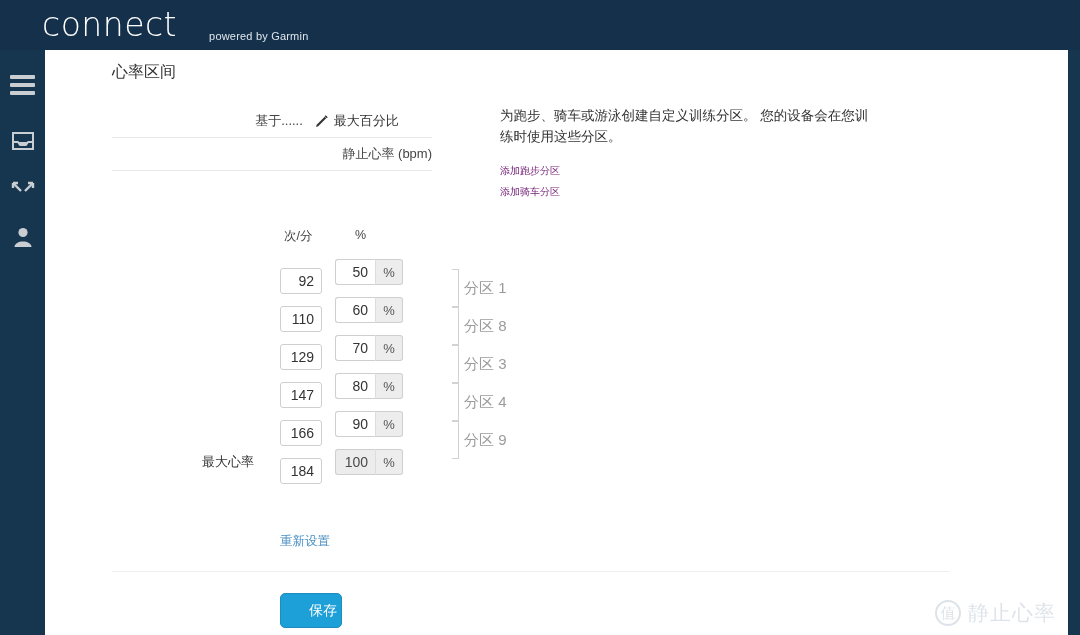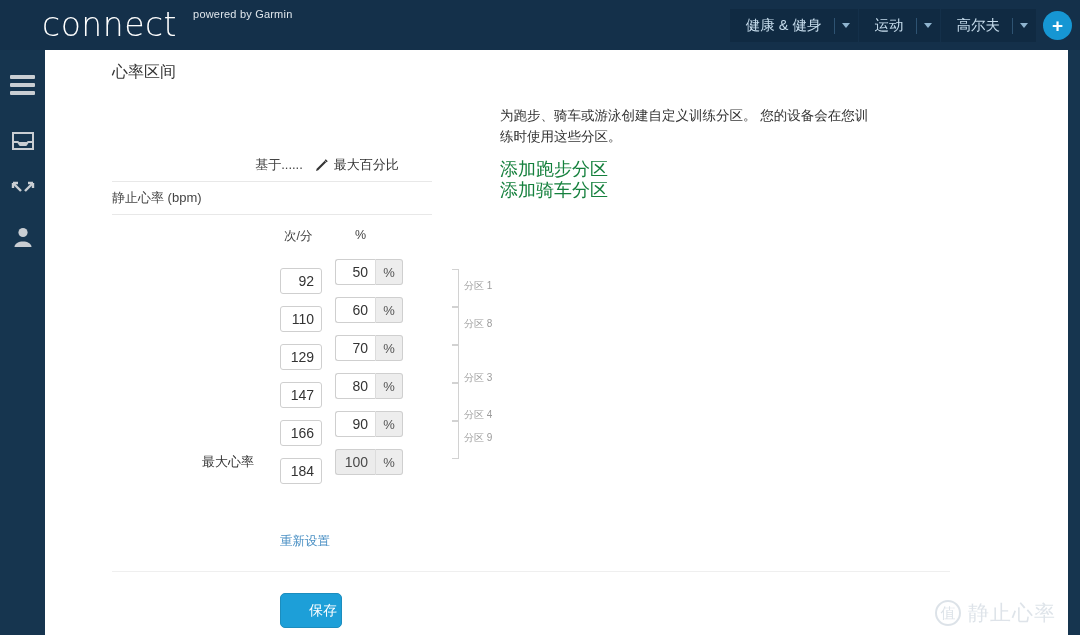--- a/index.html
+++ b/index.html
@@ -10,21 +10,21 @@
     background: #16354f;
     font-family: "Liberation Sans", "DejaVu Sans", sans-serif;
   }
   #app { position: relative; width: 1080px; height: 635px; background: #16354f; }
 
   
   .topbar {
     position: absolute; left: 0; top: 0; width: 1080px; height: 50px;
     background: #14304a;
   }
-  .brand { position: absolute; left: 42px; top: 8px; display: flex; align-items: flex-start; }
+  .brand { position: absolute; left: 42px; top: 8px; display: flex; align-items: flex-end; gap: 16px; }
   .brand-logo {
     font-size: 33px; letter-spacing: .5px; color: #ffffff;
     font-family: "DejaVu Sans", sans-serif; font-weight: 300;
     line-height: 34px;
   }
   .brand-sub { margin-left: 16px; font-size: 11px; color: #dfe6ec; letter-spacing: .2px; }
 
   .nav { position: absolute; right: 8px; top: 9px; display: flex; align-items: stretch; height: 33px; }
   .nav-item {
     position: relative; display: flex; align-items: center;
@@ -65,29 +65,29 @@
 
   .page-title {
     position: absolute; left: 67px; top: 12px; font-size: 16px; color: #333;
   }
 
   
   .form-col { position: absolute; left: 67px; top: 55px; width: 320px; }
 
   .lrow {
     height: 33px; border-bottom: 1px solid #e8e8e8;
-    display: flex; align-items: center; 
+    display: flex; align-items: center; justify-content: flex-end;
     padding-right: 0px;
   }
   .lrow:first-child { border-bottom: 1px solid #e8e8e8; }
   .lrow-label { font-size: 13px; color: #444; }
   .lrow-right { display: flex; align-items: center; margin-left: 12px; }
   .pencil { margin-right: 6px; display: inline-flex; }
   .lrow-value { font-size: 13px; color: #333; }
-  .lrow.basedon { justify-content: center; padding-left: 110px; margin-top: 44px; }
+  .lrow.basedon { justify-content: center; padding-left: 110px; }
 
   
   .col-heads { position: absolute; left: 67px; top: 178px; width: 340px; height: 20px; }
   .ch-bpm { position: absolute; left: 172px; font-size: 12.5px; color: #444; }
   .ch-pct { position: absolute; left: 243px; font-size: 12.5px; color: #444; }
 
   
   .zones { position: absolute; left: 67px; top: 203px; width: 400px; }
   .zrow { position: relative; height: 38px; display: flex; align-items: center; }
   .zrow-label {
@@ -113,21 +113,21 @@
   }
   .inp.disabled { background: #ececec; color: #4a4a4a; }
 
   
   .brackets { position: absolute; left: 67px; top: 203px; width: 400px; height: 250px; pointer-events: none; }
   .bracket {
     position: absolute; left: 340px; width: 7px;
     border: 1px solid #d2d2d2; border-left: none;
   }
   .bracket-label {
-    position: absolute; left: 352px; font-size: 10px; color: #9b9b9b; white-space: nowrap;
+    position: absolute; left: 352px; font-size: 15px; color: #9b9b9b; white-space: nowrap;
   }
 
   .reset-link {
     position: absolute; left: 235px; top: 483px; font-size: 12.5px;
     color: #4a90c4; cursor: pointer;
   }
 
   
   .divider { position: absolute; left: 67px; top: 521px; width: 838px; height: 1px; background: #efefef; }
   .save-btn {
@@ -137,22 +137,22 @@
     display: flex; align-items: center; justify-content: center;
     font-family: "Liberation Sans", sans-serif;
     padding-left: 24px;
   }
 
   
   .right-col { position: absolute; left: 455px; top: 55px; width: 375px; }
   .right-desc { font-size: 13.5px; color: #333; line-height: 21px; }
   .right-links { margin-top: 13px; }
   .right-links a {
-    display: block; font-size: 18px; color: #15803d; text-decoration: none;
-    line-height: 21px; cursor: pointer; font-family: Liberation Mono, monospace;
+    display: block; font-size: 10px; color: #701a75; text-decoration: none;
+    line-height: 21px; cursor: pointer;
   }
 
   
   .watermark {
     position: absolute; right: 12px; bottom: 8px;
     display: flex; align-items: center; opacity: .30;
     pointer-events: none;
   }
   .wm-circle {
     width: 26px; height: 26px; border-radius: 50%; border: 2px solid #8fa3b5;
@@ -165,40 +165,20 @@
 <body>
 
 <div id="app">
 
   <div class="topbar">
     <div class="brand">
       <div class="brand-logo">connect</div>
       <div class="brand-sub">powered by Garmin</div>
     </div>
 
-    <div class="nav">
-      <div class="nav-item">
-        <span class="nav-label">健康 &amp; 健身</span>
-        <span class="nav-sep"></span>
-        <span class="caret"></span>
-      </div>
-      <div class="nav-item">
-        <span class="nav-label">运动</span>
-        <span class="nav-sep"></span>
-        <span class="caret"></span>
-      </div>
-      <div class="nav-item">
-        <span class="nav-label">高尔夫</span>
-        <span class="nav-sep"></span>
-        <span class="caret"></span>
-      </div>
-      <div class="plus-btn">
-        <span>+</span>
-      </div>
-    </div>
   </div>
 
   <div class="rail">
     <div class="rail-icon" id="rail-hamburger">
       <span class="bar3">
           <i></i>
           <i></i>
           <i></i>
         </span>
     </div>
@@ -304,24 +284,24 @@
     </div>
 
     <div class="brackets">
       <div class="bracket" style="top:16px;height:38px"></div>
       <div class="bracket-label" style="top:26px">分区 1</div>
 
       <div class="bracket" style="top:54px;height:38px"></div>
       <div class="bracket-label" style="top:64px">分区 8</div>
 
       <div class="bracket" style="top:92px;height:38px"></div>
-      <div class="bracket-label" style="top:118px">分区 3</div>
+      <div class="bracket-label" style="top:102px">分区 3</div>
 
       <div class="bracket" style="top:130px;height:38px"></div>
-      <div class="bracket-label" style="top:155px">分区 4</div>
+      <div class="bracket-label" style="top:140px">分区 4</div>
 
       <div class="bracket" style="top:168px;height:38px"></div>
       <div class="bracket-label" style="top:178px">分区 9</div>
     </div>
 
     <div class="reset-link">重新设置</div>
 
     <div class="divider"></div>
 
     <div class="save-btn">保存</div>

